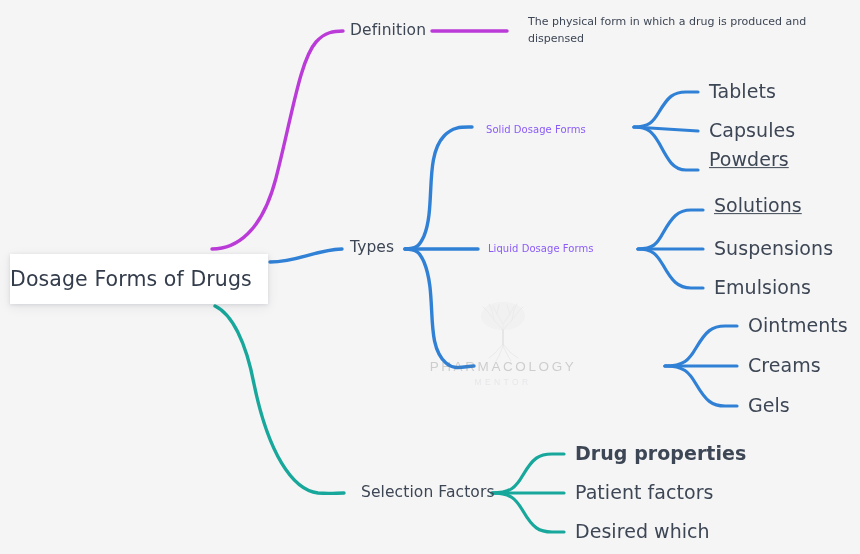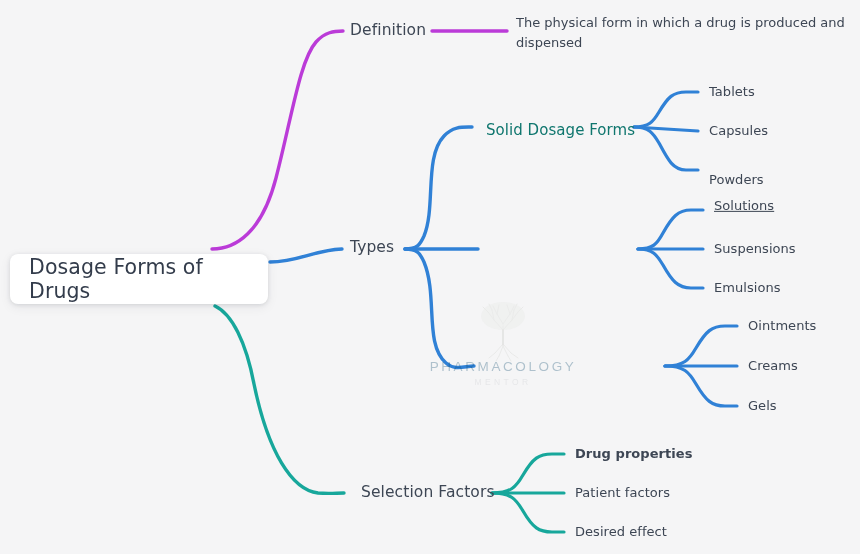--- a/index.html
+++ b/index.html
@@ -33,21 +33,21 @@
     left: 428px;
     top: 300px;
     width: 150px;
     height: 96px;
     opacity: 0.30;
     pointer-events: none;
     text-align: center;
   }
   .watermark .wm-text {
     font-family: "Liberation Sans", sans-serif;
-    color: #0c4a6e;
+    color: #737373;
     font-size: 13.5px;
     letter-spacing: 2.6px;
     font-weight: 400;
     line-height: 1.05;
     margin-top: -2px;
   }
   .watermark .wm-sub {
     font-family: "Liberation Sans", sans-serif;
     color: #c4c7cb;
     font-size: 8.5px;
@@ -61,55 +61,55 @@
     white-space: nowrap;
     line-height: 1.25;
   }
   .root-node {
     position: absolute;
     left: 10px;
     top: 254px;
     width: 258px;
     height: 50px;
     background: #ffffff;
-    border-radius: 8px;
+    border-radius: 0;
     box-shadow: 0 1px 4px rgba(40,45,60,0.13), 0 3px 12px rgba(40,45,60,0.07);
     display: flex;
     align-items: center;
-    padding-left: 19px;
     box-sizing: border-box;
   }
   .root-label {
     font-size: 20.5px;
     color: #333c4b;
     font-family: "DejaVu Sans", sans-serif;
     letter-spacing: 0.1px;
   }
   .lvl1 {
     font-size: 15.5px;
     font-weight: 400;
     color: #3d4654;
     letter-spacing: 0.1px;
   }
   .lvl2 {
-    font-size: 15px;
-    color: #0f766e;
+    font-size: 10px;
+    color: #8b5cf6;
     letter-spacing: 0.05px;
   }
   .lvl3 {
-    font-size: 13px;
+    font-size: 19px;
     color: #3d4654;
     letter-spacing: 0.05px;
   }
   .desc {
-    font-size: 13px;
+    font-size: 11px;
     color: #3d4654;
     white-space: normal;
     width: 330px;
     line-height: 1.55;
+    margin-left: 12px;
   }
   .r-anchor { transform: translateY(-50%); }
 </style>
 </head>
 <body>
 
 <div id="canvas">
 
   <svg class="edges" viewBox="0 0 860 554" xmlns="http://www.w3.org/2000/svg">
 
@@ -168,32 +168,33 @@
     <span class="root-label">Dosage Forms of Drugs</span>
   </div>
 
   <div class="node lvl1 r-anchor" style="left:350px; top:31px;">Definition</div>
 
   <div class="node desc" style="left:516px; top:13px;">The physical form in which a drug is produced and dispensed</div>
 
   <div class="node lvl1 r-anchor" style="left:350px; top:248px;">Types</div>
 
   <div class="node lvl2 r-anchor" style="left:486px; top:130px;">Solid Dosage Forms</div>
+  <div class="node lvl2 r-anchor" style="left:488px; top:249px;">Liquid Dosage Forms</div>
 
   <div class="node lvl3 r-anchor" style="left:709px; top:92px;">Tablets</div>
   <div class="node lvl3 r-anchor" style="left:709px; top:131px;">Capsules</div>
-  <div class="node lvl3 r-anchor" style="left:709px; top:180px;">Powders</div>
+  <div class="node lvl3 r-anchor" style="left:709px; top:160px;text-decoration:underline;">Powders</div>
 
   <div class="node lvl3 r-anchor" style="left:714px; top:206px;text-decoration:underline;">Solutions</div>
   <div class="node lvl3 r-anchor" style="left:714px; top:249px;text-align:center;">Suspensions</div>
   <div class="node lvl3 r-anchor" style="left:714px; top:288px;">Emulsions</div>
 
   <div class="node lvl3 r-anchor" style="left:748px; top:326px;">Ointments</div>
   <div class="node lvl3 r-anchor" style="left:748px; top:366px;">Creams</div>
   <div class="node lvl3 r-anchor" style="left:748px; top:406px;">Gels</div>
 
   <div class="node lvl1 r-anchor" style="left:361px; top:493px;">Selection Factors</div>
 
   <div class="node lvl3 r-anchor" style="left:575px; top:454px;font-weight:bold;">Drug properties</div>
   <div class="node lvl3 r-anchor" style="left:575px; top:493px;">Patient factors</div>
-  <div class="node lvl3 r-anchor" style="left:575px; top:532px;">Desired effect</div>
+  <div class="node lvl3 r-anchor" style="left:575px; top:532px;">Desired which</div>
 
 </div>
 
 </body></html>

